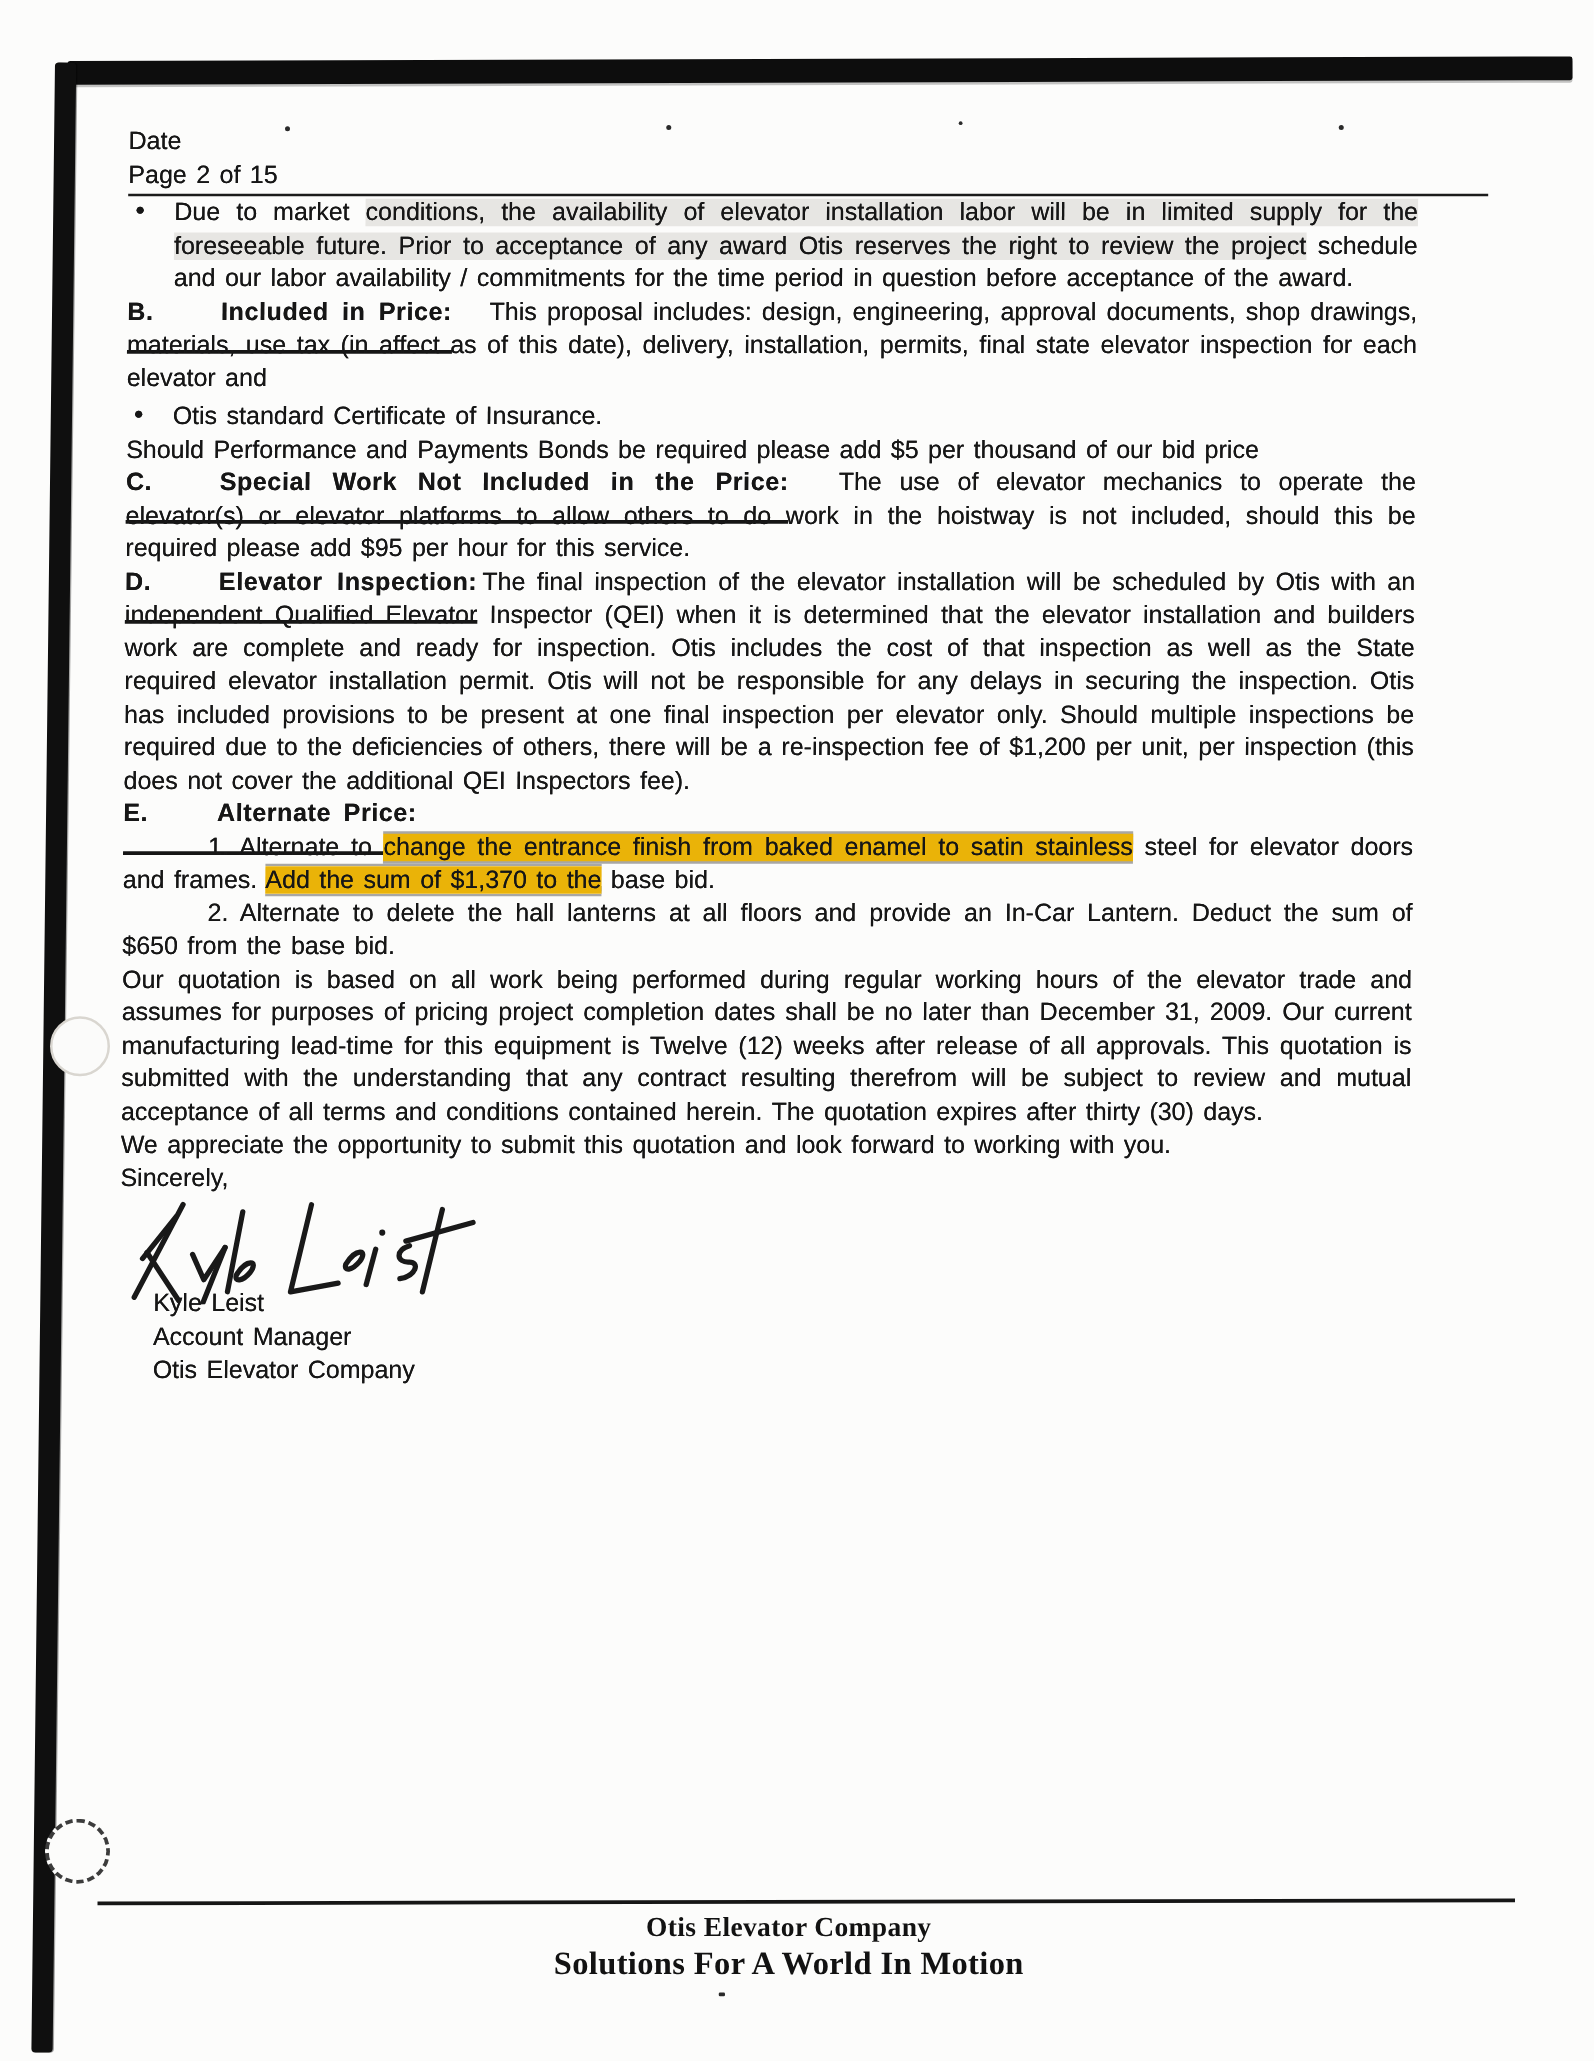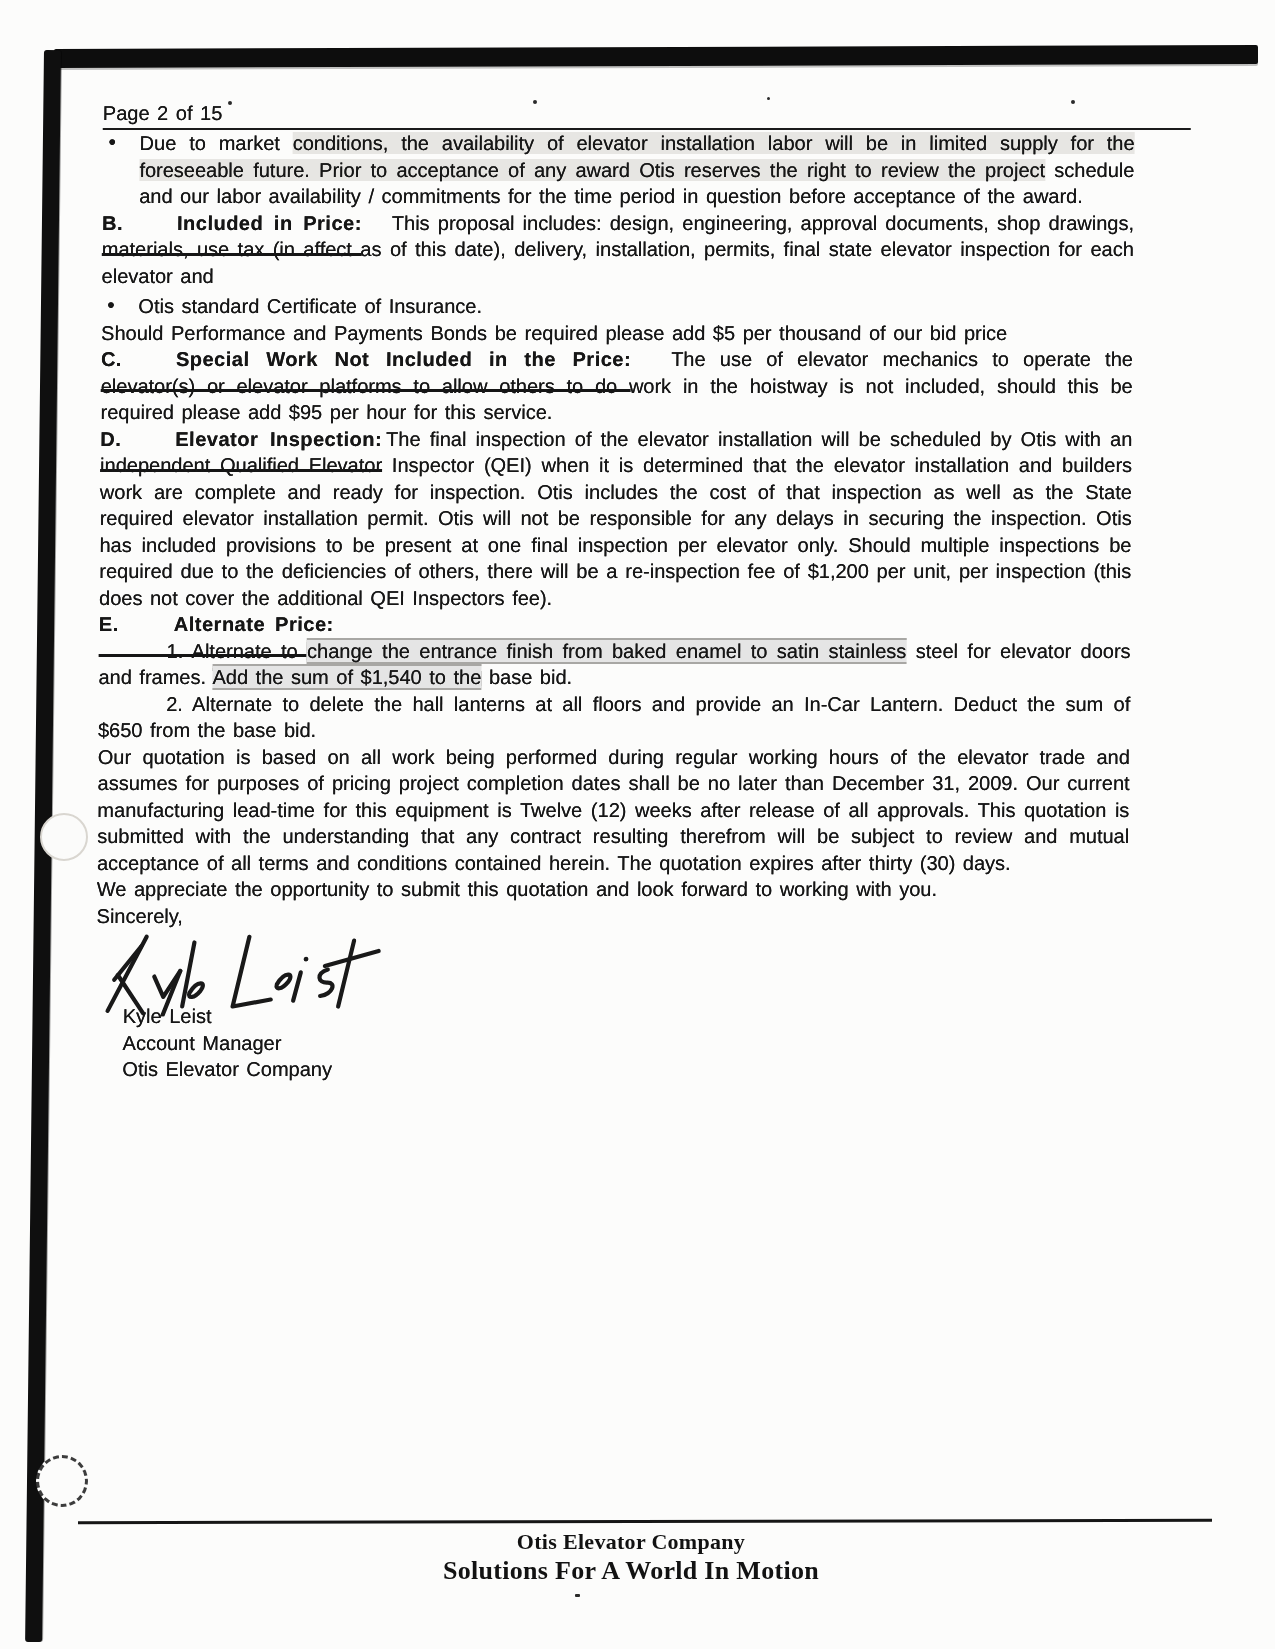--- a/index.html
+++ b/index.html
@@ -49,21 +49,21 @@
   .sec-head{
     font-weight:bold;letter-spacing:.5px;word-spacing:4px;
     border-bottom:3px solid #151515;padding-bottom:19px;
   }
   .sec-letter{display:inline-block;width:75px;}
   .hgap{display:inline-block;height:1px;}
   .hgap-b{width:30px;}
   .hgap-c{width:40px;}
   .hgap-d{width:4px;}
   .indent1{text-indent:68px;}
-  .hl{background:#e5e5e5;box-shadow:0 -2px 0 #a8a7a4, 0 2px 0 #a8a7a4;}
+  .hl{background:#eab308;box-shadow:0 -2px 0 #a8a7a4, 0 2px 0 #a8a7a4;}
   .wash{background:rgba(168,162,152,.24);}
   .signature{margin-top:0;height:76px;}
   .signature svg{display:block;margin-left:-4px;transform:rotate(-2deg);}
   .signer div{line-height:26.5px;margin-left:27px;}
   .signer{margin-top:-2px;}
   
   .footer-rule{position:absolute;left:78px;top:1520px;width:1134px;border-top:3px solid #161616;transform:rotate(-0.12deg);}
   .footer{
     position:absolute;left:0;top:1527px;width:1262px;text-align:center;
     font-family:"Liberation Serif",serif;font-weight:bold;color:#121212;
@@ -83,20 +83,21 @@
 
   <div class="speck" style="left:228px;top:101px;"></div>
   <div class="speck" style="left:533px;top:100px;"></div>
   <div class="speck" style="left:767px;top:97px;width:3px;height:3px;"></div>
   <div class="speck" style="left:1071px;top:100px;"></div>
   <div class="speck" style="left:575px;top:1594px;width:5px;height:3px;border-radius:1px;"></div>
 
   <div class="content">
 
     <div class="doc-header">
+      <div>Date</div>
       <div>Page 2 of 15</div>
     </div>
     <div class="header-rule"></div>
 
     <div class="bullet-item mt-intro">
       <span><span>Due to market </span><span class="wash">conditions, the availability of elevator installation labor will be in limited supply for the foreseeable future.  Prior to acceptance of any award Otis reserves the right to review the project</span><span> schedule and our labor availability / commitments for the time period in question before acceptance of the award.</span></span>
     </div>
 
     <p class="para mt-secb"><span class="sec-head"><span class="sec-letter">B.</span><span>Included in Price:</span></span><span class="hgap hgap-b"></span><span>This proposal includes:  design, engineering, approval documents, shop drawings, materials, use tax (in affect as of this date), delivery, installation, permits, final state elevator inspection for each elevator and</span></p>
 
@@ -105,21 +106,21 @@
     </div>
 
     <p class="para mt-bonds">Should Performance and Payments Bonds be required please add $5 per thousand of our bid price</p>
 
     <p class="para mt-secc"><span class="sec-head"><span class="sec-letter">C.</span><span>Special Work Not Included in the Price:</span></span><span class="hgap hgap-c"></span><span>The use of elevator mechanics to operate the elevator(s) or elevator platforms to allow others to do work in the hoistway is not included, should this be required please add $95 per hour for this service.</span></p>
 
     <p class="para mt-secd"><span class="sec-head"><span class="sec-letter">D.</span><span>Elevator Inspection:</span></span><span class="hgap hgap-d"></span><span>The final inspection of the elevator installation will be scheduled by Otis with an independent Qualified Elevator Inspector (QEI) when it is determined that the elevator installation and builders work are complete and ready for inspection.  Otis includes the cost of that inspection as well as the State required elevator installation permit. Otis will not be responsible for any delays in securing the inspection.  Otis has included provisions to be present at one final inspection per elevator only.  Should multiple inspections be required due to the deficiencies of others, there will be a re-inspection fee of $1,200 per unit, per inspection (this does not cover the additional QEI Inspectors fee).</span></p>
 
     <p class="para mt-sece"><span class="sec-head"><span class="sec-letter">E.</span><span>Alternate Price:</span></span></p>
 
-    <p class="para indent1"><span>1. Alternate to </span><span class="hl">change the entrance finish from baked enamel to satin stainless</span><span> steel for elevator doors and frames. </span><span class="hl">Add the sum of $1,540 to the</span><span> base bid.</span></p>
+    <p class="para indent1"><span>1. Alternate to </span><span class="hl">change the entrance finish from baked enamel to satin stainless</span><span> steel for elevator doors and frames. </span><span class="hl">Add the sum of $1,370 to the</span><span> base bid.</span></p>
     <p class="para indent1">2. Alternate to delete the hall lanterns at all floors and provide an In-Car Lantern. Deduct the sum of $650 from the base bid.</p>
 
     <p class="para mt-quote">Our quotation is based on all work being performed during regular working hours of the elevator trade and assumes for purposes of pricing project completion dates shall be no later than December 31, 2009.  Our current manufacturing lead-time for this equipment is Twelve (12) weeks after release of all approvals.   This quotation is submitted with the understanding that any contract resulting therefrom will be subject to review and mutual acceptance of all terms and conditions contained herein.  The quotation expires after thirty (30) days.</p>
 
     <p class="para mt-appr">We appreciate the opportunity to submit this quotation and look forward to working with you.</p>
 
     <p class="para mt-vale">Sincerely,</p>
 
     <div class="signature" aria-label="Kyle Leist">
       <svg width="335" height="84" viewBox="0 0 340 90">

